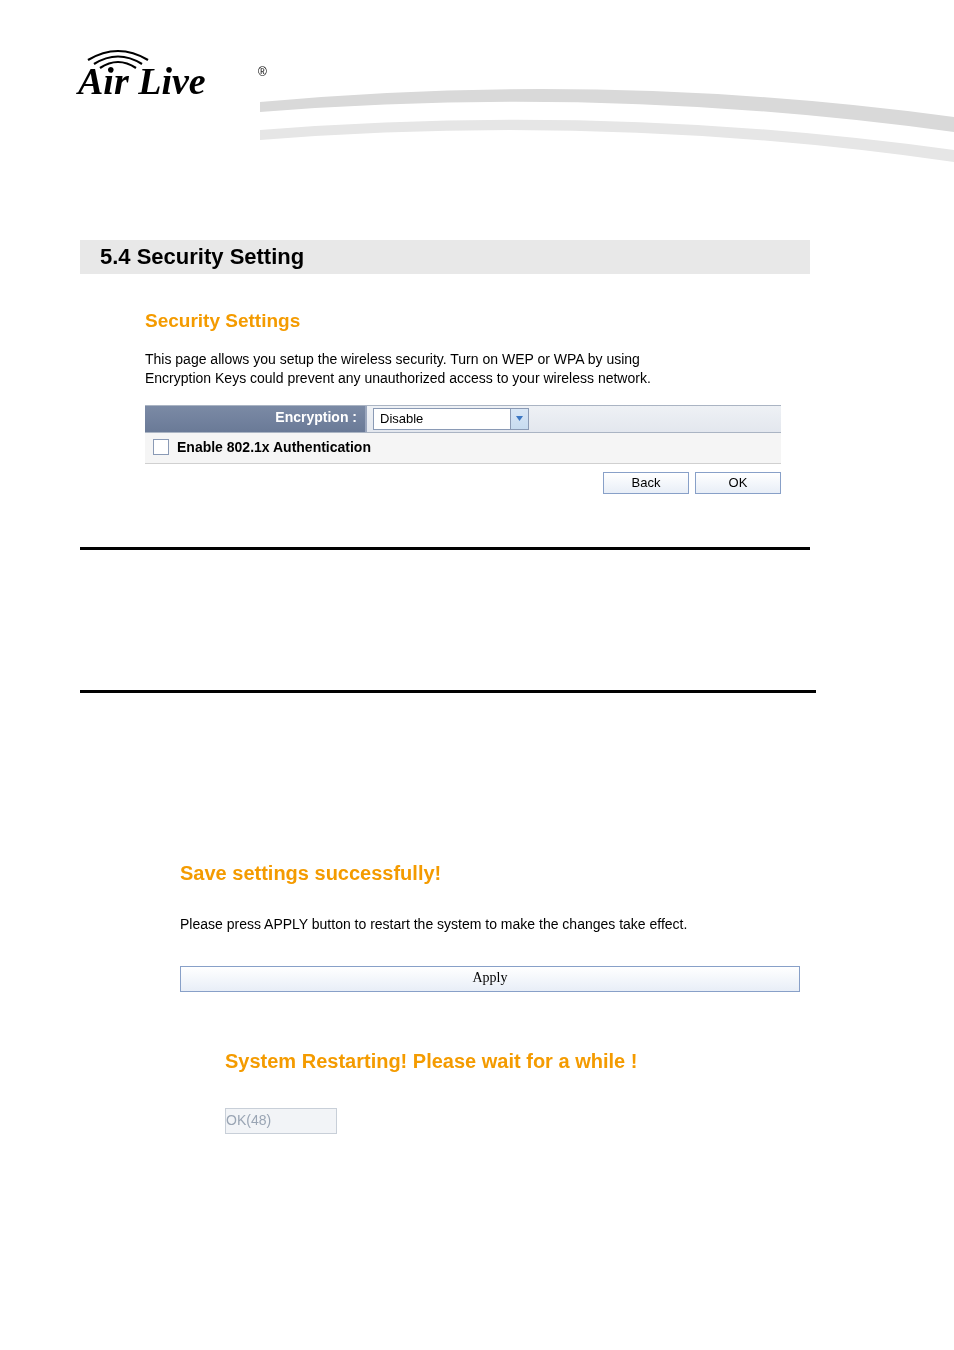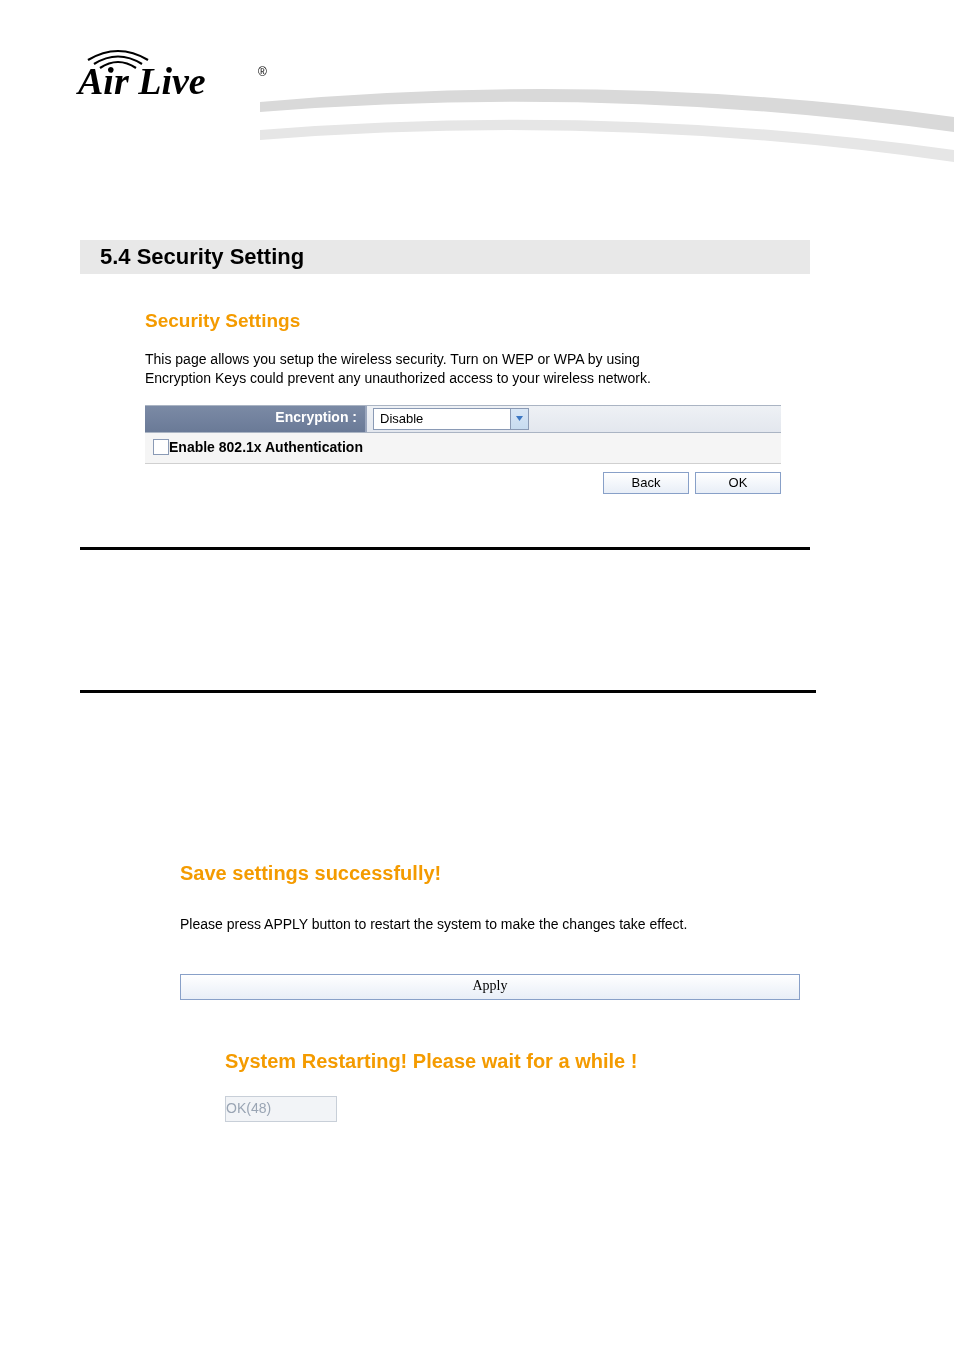--- a/index.html
+++ b/index.html
@@ -125,20 +125,21 @@
   }
 
   
   .auth-row {
     width: 636px;
     background: #f5f5f5;
     padding: 6px 8px 8px 8px;
     box-sizing: border-box;
     display: flex;
     align-items: center;
+    gap: 8px;
     border-bottom: 1px solid #d0d0d0;
   }
   .checkbox {
     width: 14px;
     height: 14px;
     border: 1px solid #8a9ab5;
     background: #fff;
     display: inline-block;
   }
   .auth-label {
@@ -187,41 +188,41 @@
   }
 
   
   .panel2 {
     position: absolute;
     top: 862px;
     left: 180px;
     width: 620px;
   }
   .panel2 .panel-title { font-size: 20px; margin-bottom: 30px; }
-  .panel2 .panel-desc  { margin-bottom: 40px; max-width: 620px; }
+  .panel2 .panel-desc  { margin-bottom: 32px; max-width: 620px; }
   .apply-btn {
     min-width: 110px;
     height: 24px;
     border: 1px solid #88a0c8;
     background: linear-gradient(#ffffff, #e8eef7);
     font-size: 14px;
     text-align: center;
     line-height: 22px;
     cursor: pointer;
     font-family: Liberation Serif, serif;
   }
 
   
   .panel3 {
     position: absolute;
     top: 1050px;
     left: 225px;
     width: 560px;
   }
-  .panel3 .panel-title { font-size: 20px; margin-bottom: 23px; }
+  .panel3 .panel-title { font-size: 20px; margin-bottom: 35px; }
   .ok-disabled {
     width: 110px;
     height: 24px;
     border: 1px solid #c8cfd8;
     background: #f2f4f7;
     color: #9aa5b4;
     font-size: 14px;
     text-align: left;
     line-height: 22px;
     cursor: default;

